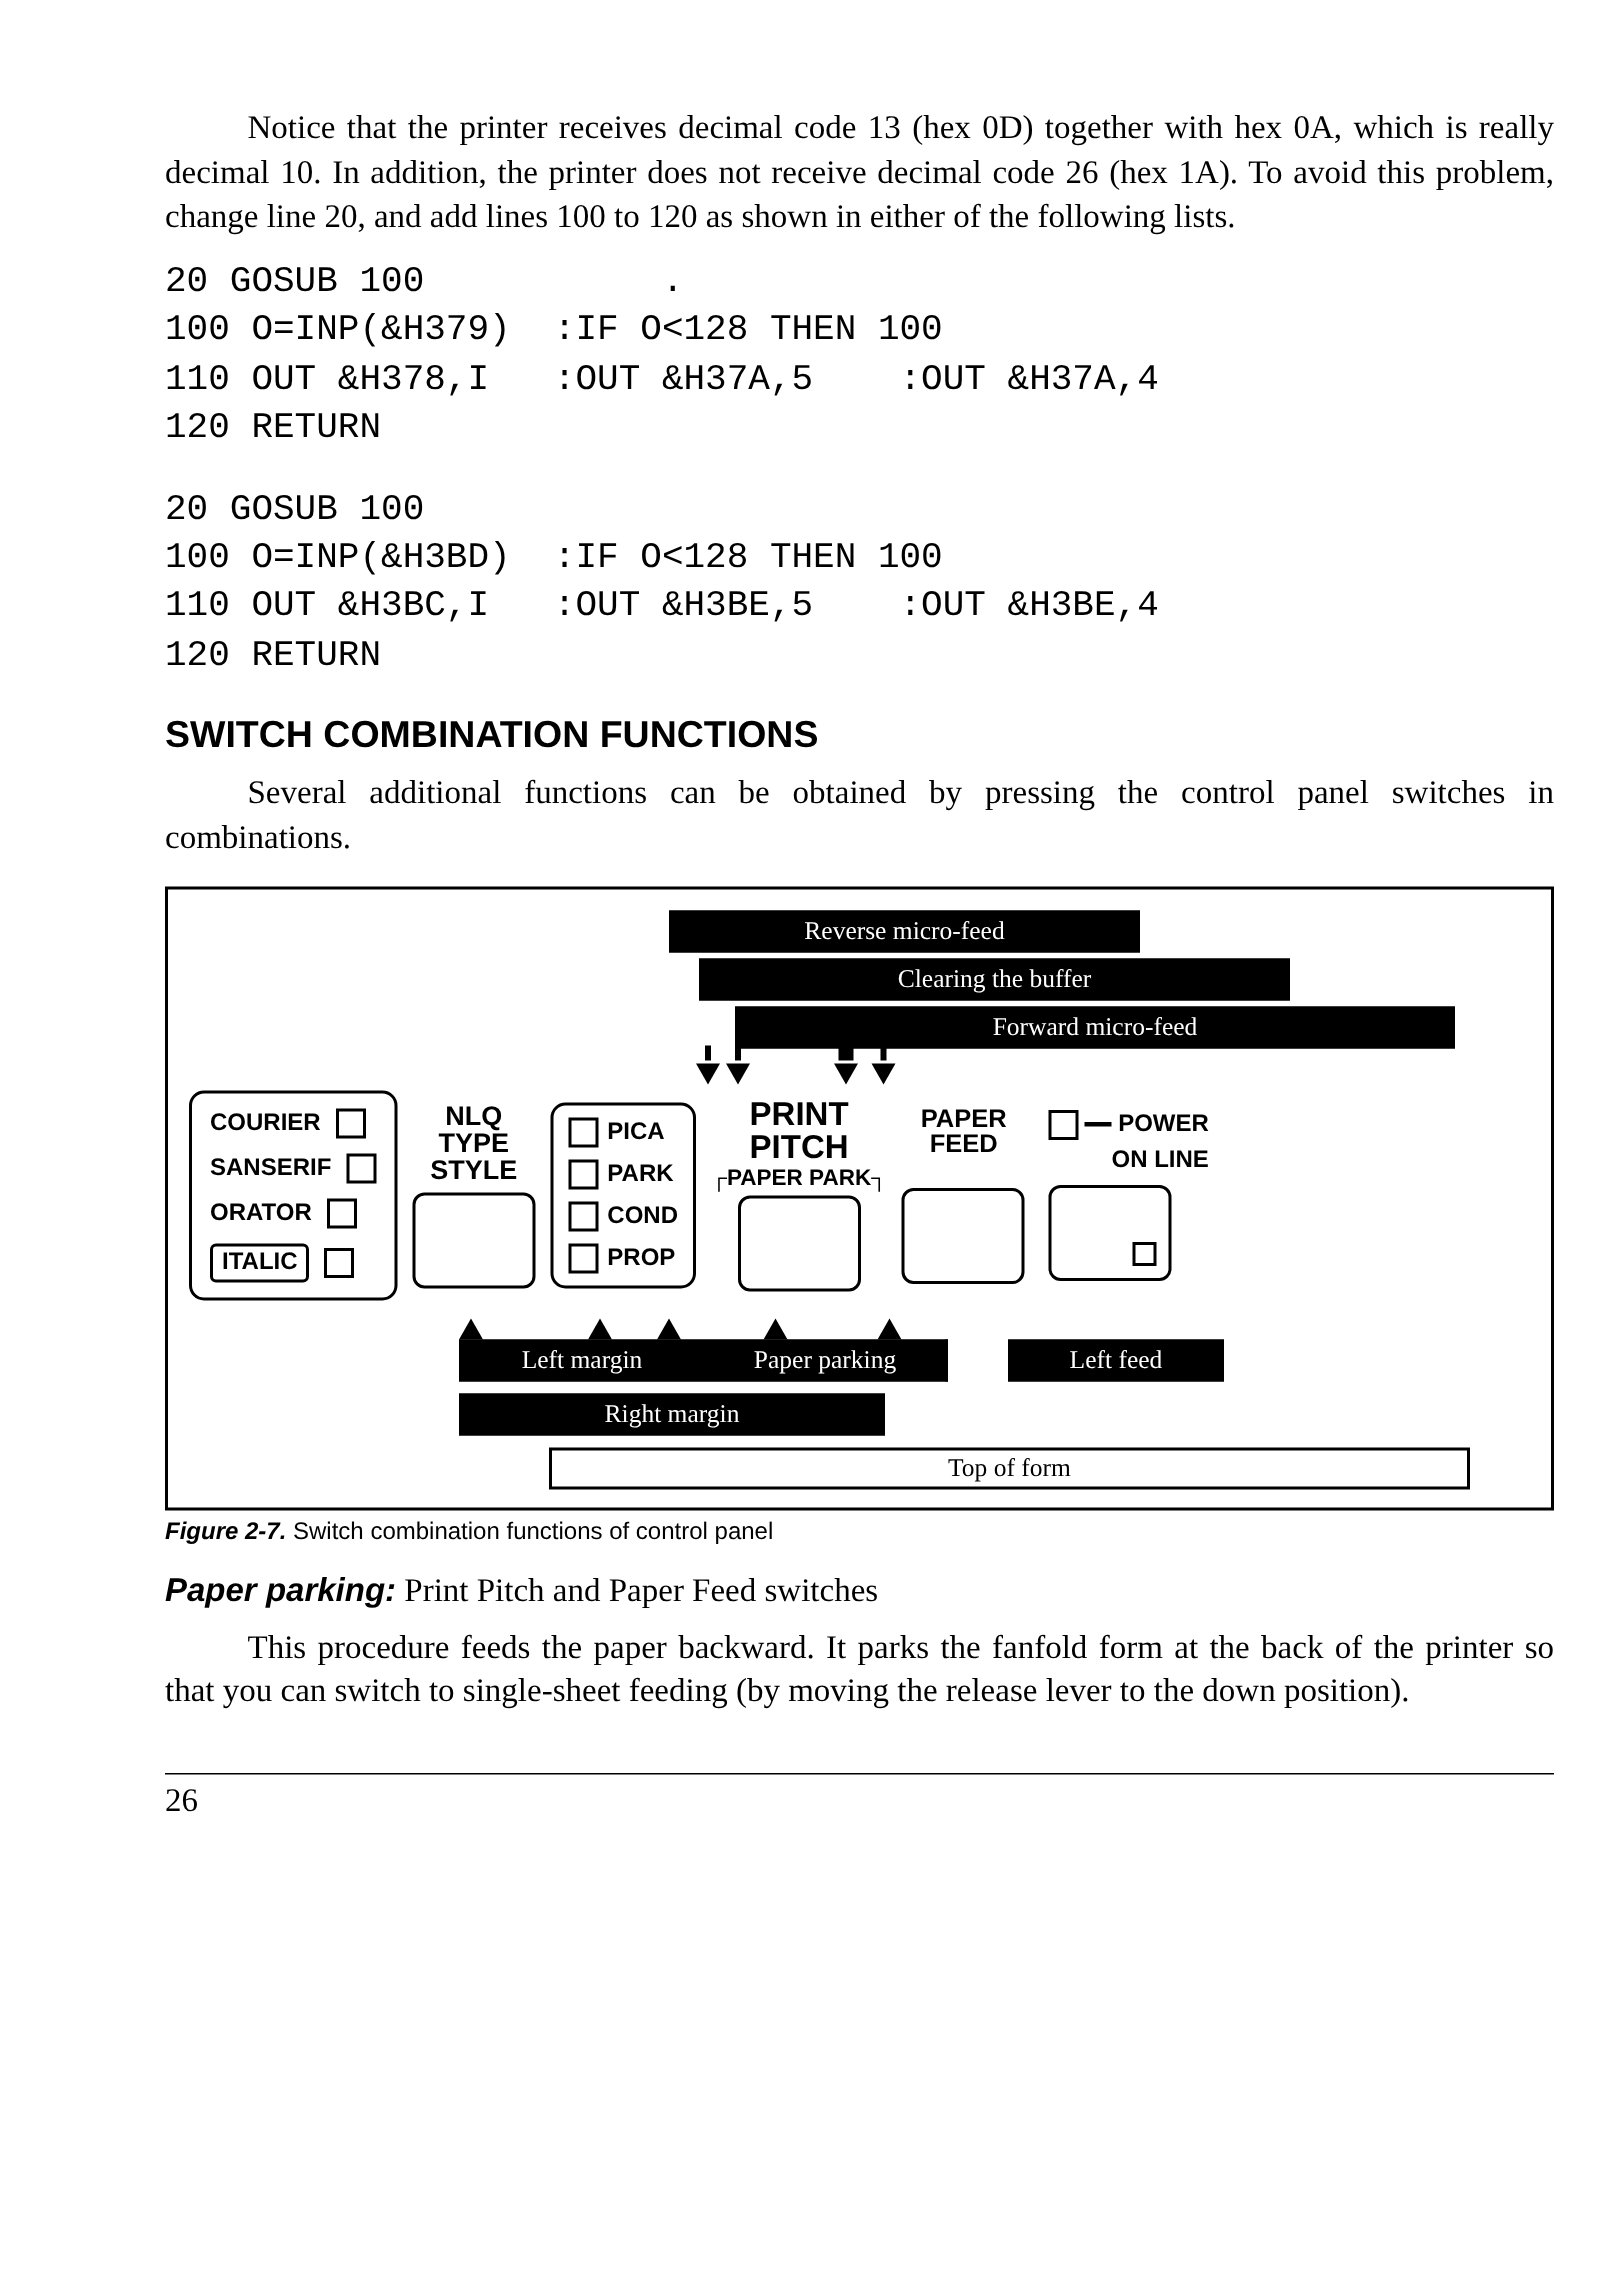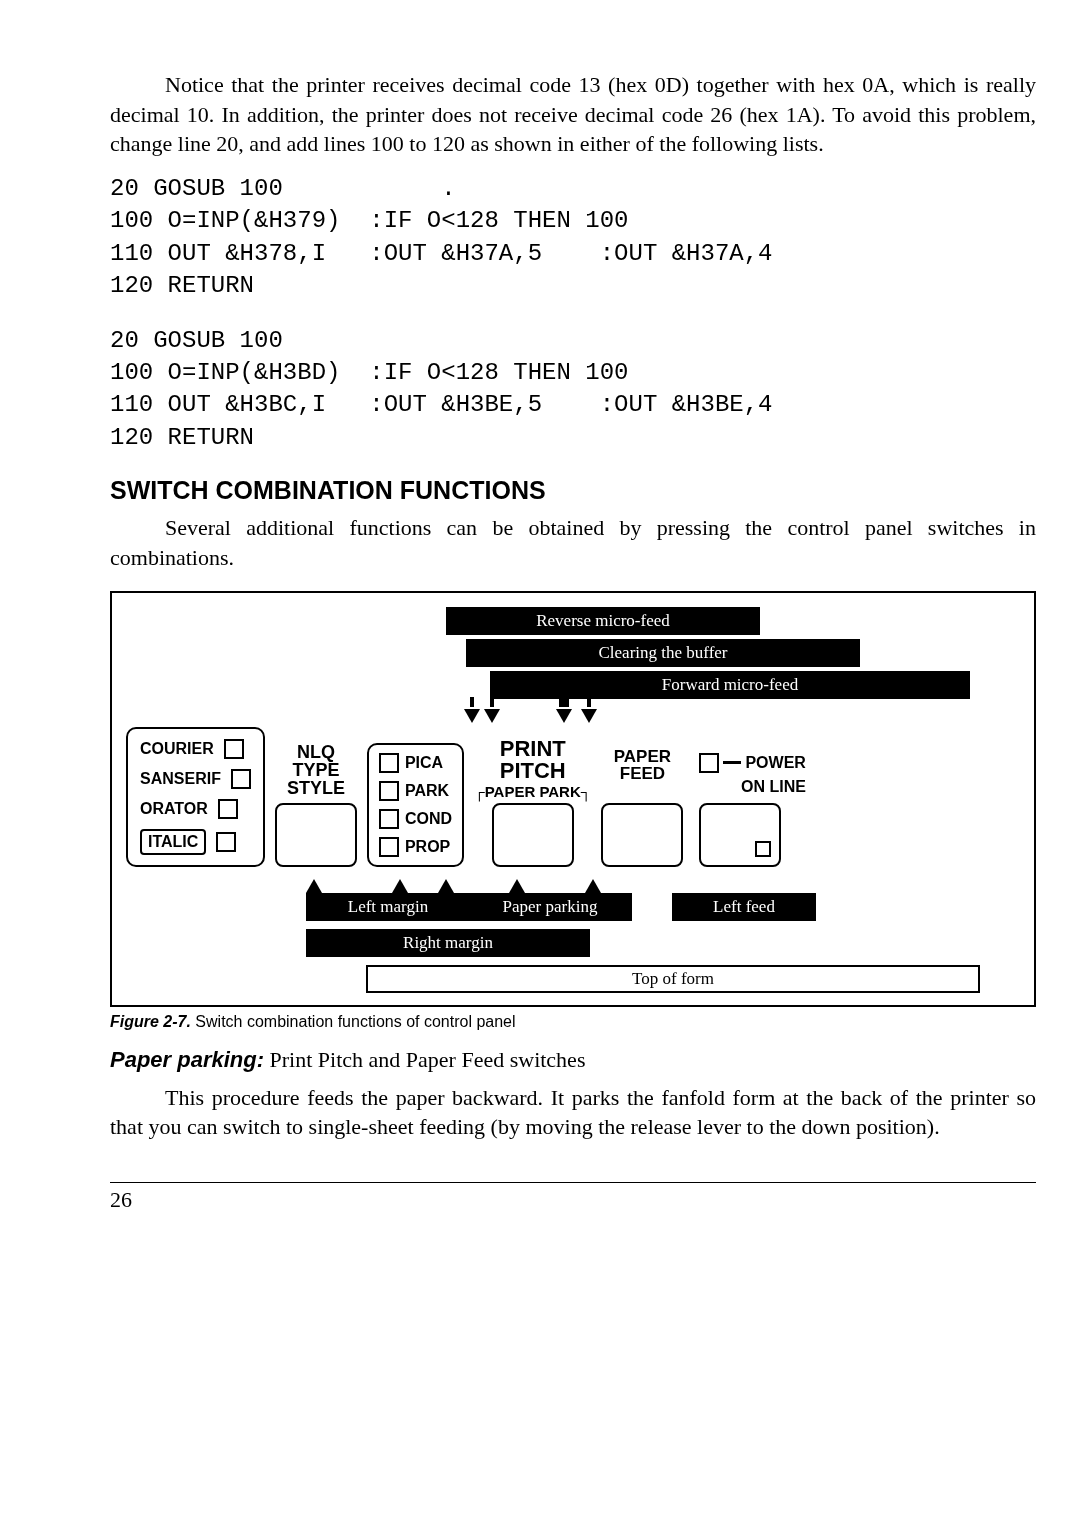--- a/index.html
+++ b/index.html
@@ -78,21 +78,21 @@
       <div style="position:absolute;left:150px;top:90px" class="stack">
         <span class="hbar" style="width:10px;height:10px;background:#000"></span>
           <span class="arrow-dn"></span>
       </div>
       <div style="position:absolute;left:175px;top:90px" class="stack">
         <span class="hbar" style="width:4px;height:10px"></span>
           <span class="arrow-dn"></span>
       </div>
     </div>
 
-    <div class="row" style="align-items:flex-end">
+    <div class="row" style="align-items:center">
 
       <div class="fontbox">
         <div class="fontrow">
             <span>COURIER</span>
             <span class="sq"></span>
           </div>
         <div class="fontrow">
             <span>SANSERIF</span>
             <span class="sq"></span>
           </div>

